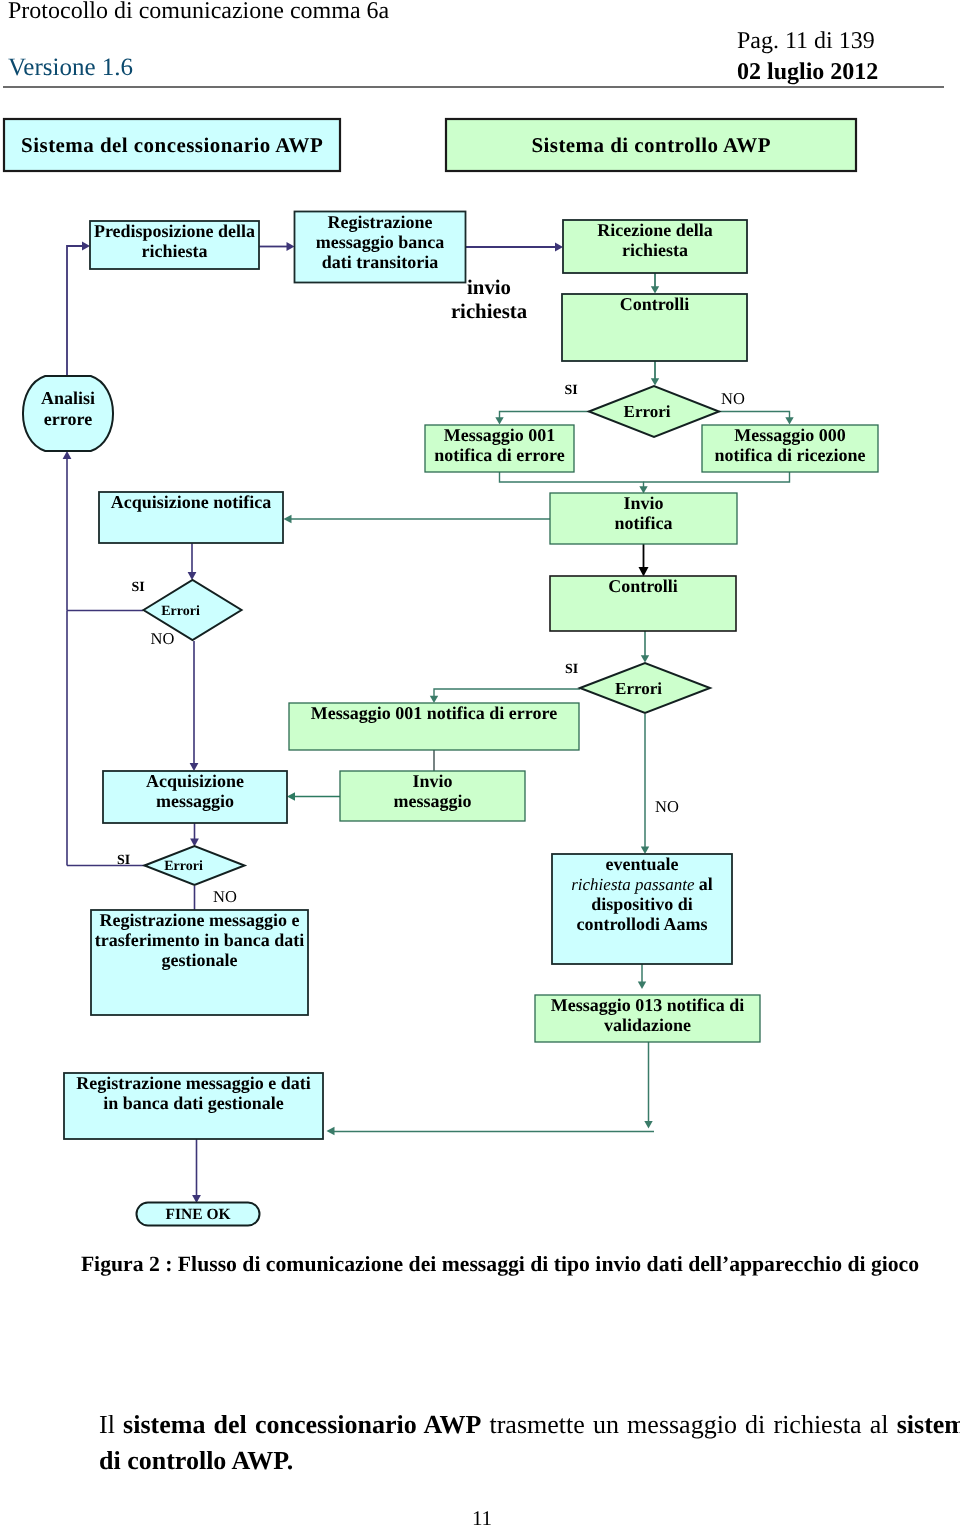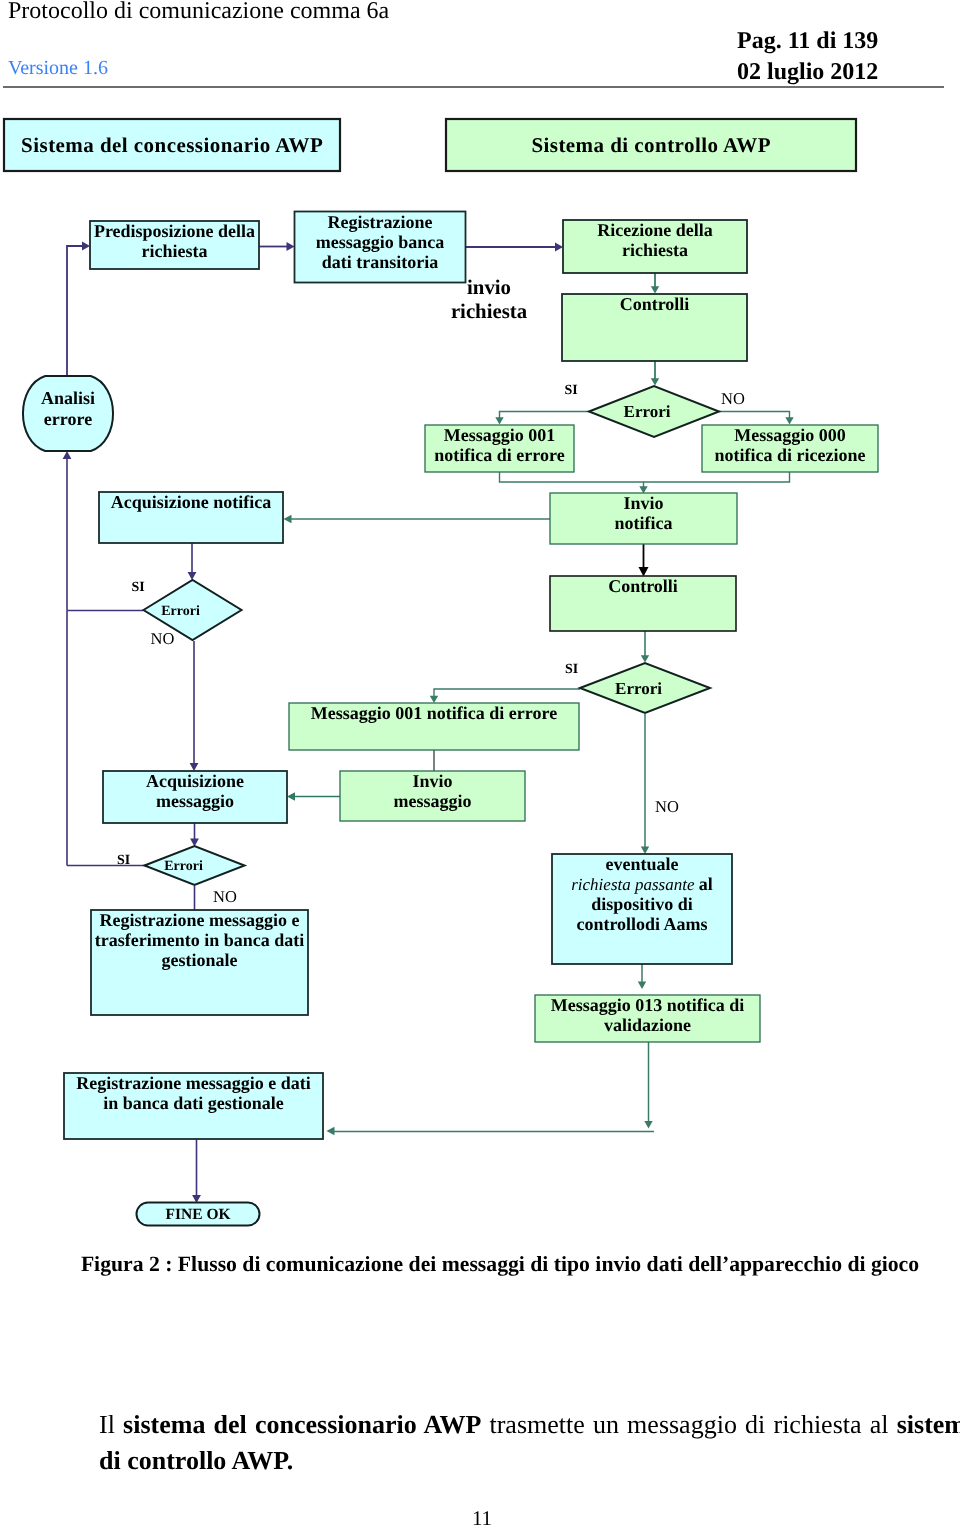--- a/index.html
+++ b/index.html
@@ -1,20 +1,20 @@
 <!DOCTYPE html>
 <html><head>
 <meta charset="utf-8">
 <style>
   html,body{margin:0;padding:0;}
   body{width:960px;height:1528px;background:#ffffff;font-family:"Liberation Serif",serif;overflow:hidden;position:relative;-webkit-font-smoothing:antialiased;text-rendering:geometricPrecision;}
   .page{position:absolute;left:0;top:0;width:960px;height:1344px;}
   .hdr-left-1{position:absolute;left:8px;top:-1px;font-size:24px;line-height:24px;color:#000;white-space:nowrap;}
-  .hdr-left-2{position:absolute;left:8px;top:56px;font-size:20px;line-height:24px;color:#3b82f6;white-space:nowrap;}
-  .hdr-right-1{position:absolute;left:737px;top:29px;font-size:24px;line-height:24px;color:#000;white-space:nowrap;font-weight:bold;}
+  .hdr-left-2{position:absolute;left:8px;top:56px;font-size:25px;line-height:24px;color:#0c4a6e;white-space:nowrap;}
+  .hdr-right-1{position:absolute;left:737px;top:29px;font-size:24px;line-height:24px;color:#000;white-space:nowrap;}
   .hdr-right-2{position:absolute;left:737px;top:60px;font-size:24px;line-height:24px;color:#000;white-space:nowrap;font-weight:bold;}
   .hdr-rule{position:absolute;left:3px;top:86px;width:941px;height:1.6px;background:#6d6d6d;}
   .fig-cap{position:absolute;left:0;top:1252px;width:1000px;text-align:center;font-size:21.7px;line-height:24px;font-weight:bold;color:#000;white-space:nowrap;}
   .para{position:absolute;left:99px;top:1407px;width:880px;font-size:26px;color:#000;line-height:35.7px;text-align:justify;}
   .para b{font-weight:bold;}
   .pagenum{position:absolute;left:0;top:1508px;width:964px;text-align:center;font-size:21px;line-height:21px;color:#000;}
   svg.flow{position:absolute;left:0;top:0;}
 </style>
 </head>
 <body>

